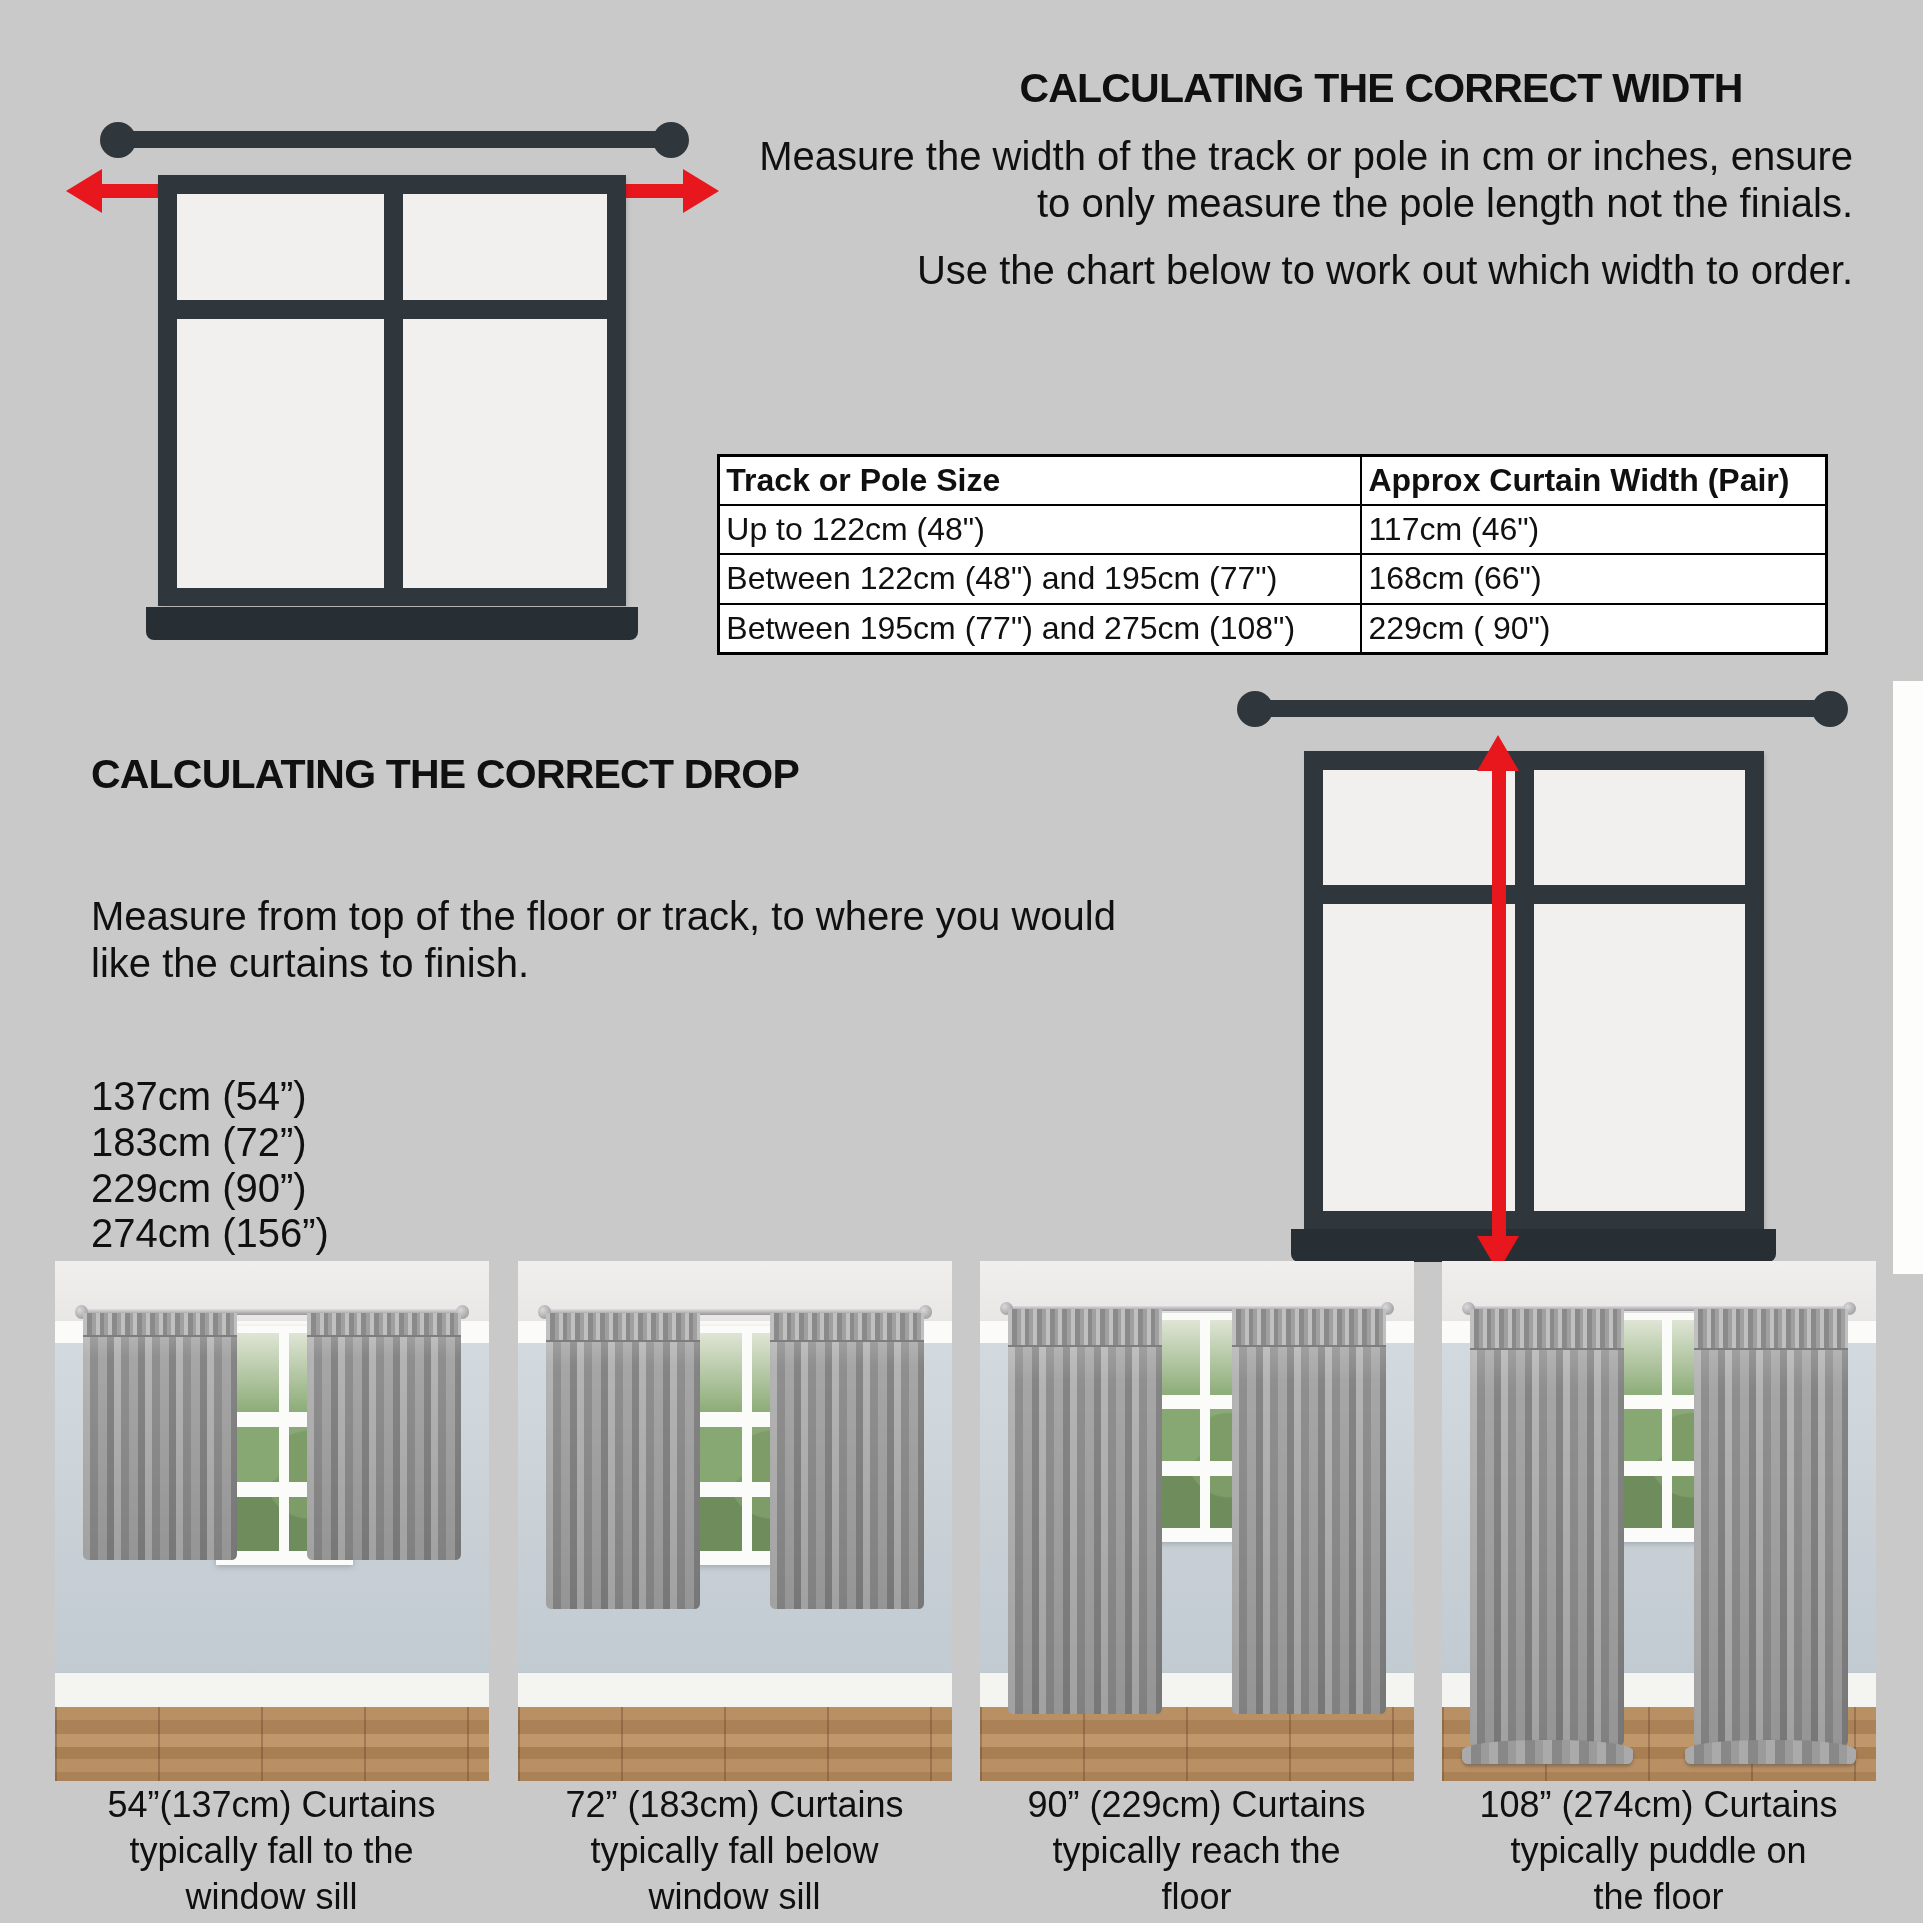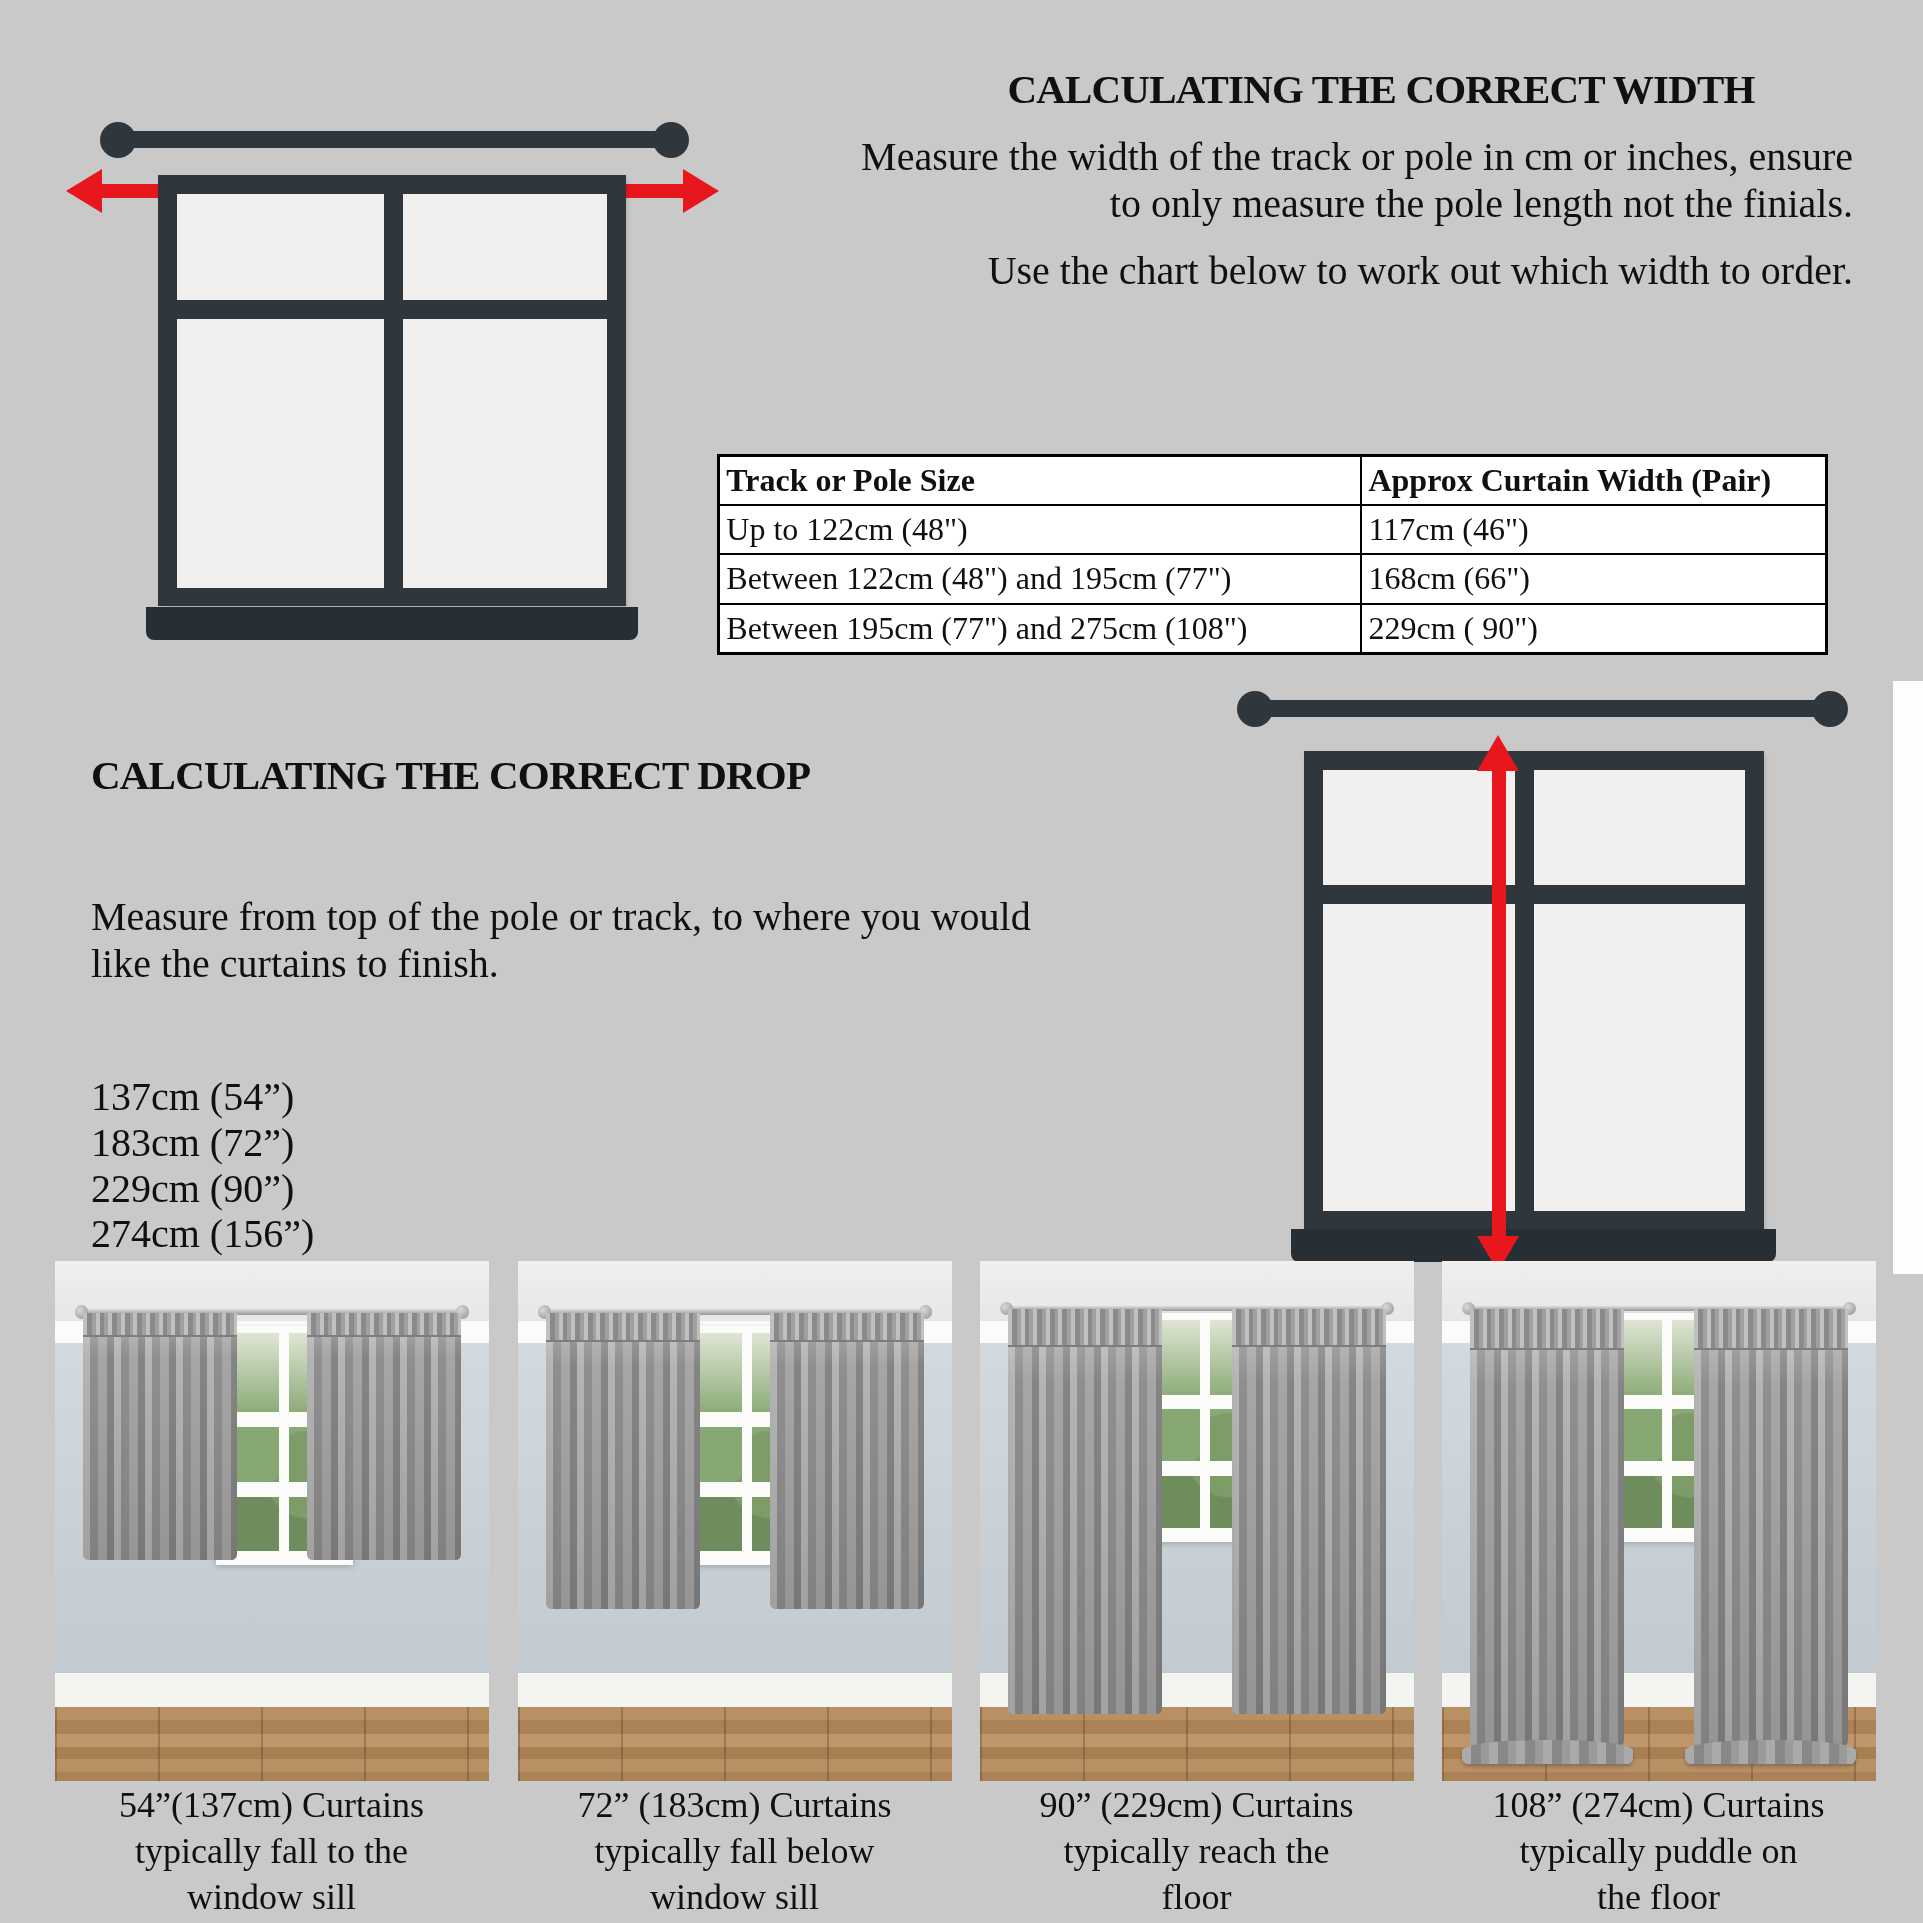--- a/index.html
+++ b/index.html
@@ -1,17 +1,17 @@
 <!DOCTYPE html>
 <html style="font-size:12.6px"><head>
 <meta charset="utf-8">
 <style>
   html,body{margin:0;padding:0;background:#c9c9c9;}
   #canvas{position:relative;width:1923px;height:1923px;background:#c9c9c9;overflow:hidden;
-          font-family:Liberation Serif, serif;color:#101010;}
+          font-family:Liberation Sans, sans-serif;color:#101010;}
   .abs{position:absolute;}
   
   .h1{font-weight:bold;font-size:41px;letter-spacing:-0.8px;white-space:pre-line;}
   .body-txt{font-size:40px;line-height:47px;white-space:pre-line;}
   .right-align{text-align:right;}
   
   .pole-bar{position:absolute;height:17.4px;background:#2f363c;border-radius:8px;}
   .finial{position:absolute;width:36px;height:36px;border-radius:50%;background:#2f363c;}
   
   .win{position:absolute;background:#2f363c;box-shadow:1.6px 3.2px 4.7px rgba(0,0,0,.15);}
@@ -125,21 +125,21 @@
     </tr>
     <tr>
       <td>Between 195cm (77") and 275cm (108")</td>
       <td>229cm ( 90")</td>
     </tr>
   </tbody>
     </table>
 
   <div class="h1 abs" style="left:91px;top:751px;width:1106px;">CALCULATING THE CORRECT DROP</div>
 
-  <div class="body-txt abs" style="left:91px;top:893px;width:1146px;">Measure from top of the pole or track, to where you would
+  <div class="body-txt abs" style="left:91px;top:893px;width:1146px;">Measure from top of the floor or track, to where you would
 like the curtains to finish.</div>
 
   <div class="body-txt abs" style="left:91px;top:1073px;">137cm (54”)</div>
   <div class="body-txt abs" style="left:91px;top:1119px;">183cm (72”)</div>
   <div class="body-txt abs" style="left:91px;top:1165px;">229cm (90”)</div>
   <div class="body-txt abs" style="left:91px;top:1210px;">274cm (156”)</div>
 
   <div class="white-strip" style="left:1893px;top:681px;width:30px;height:593px;"></div>
 
   <div>

